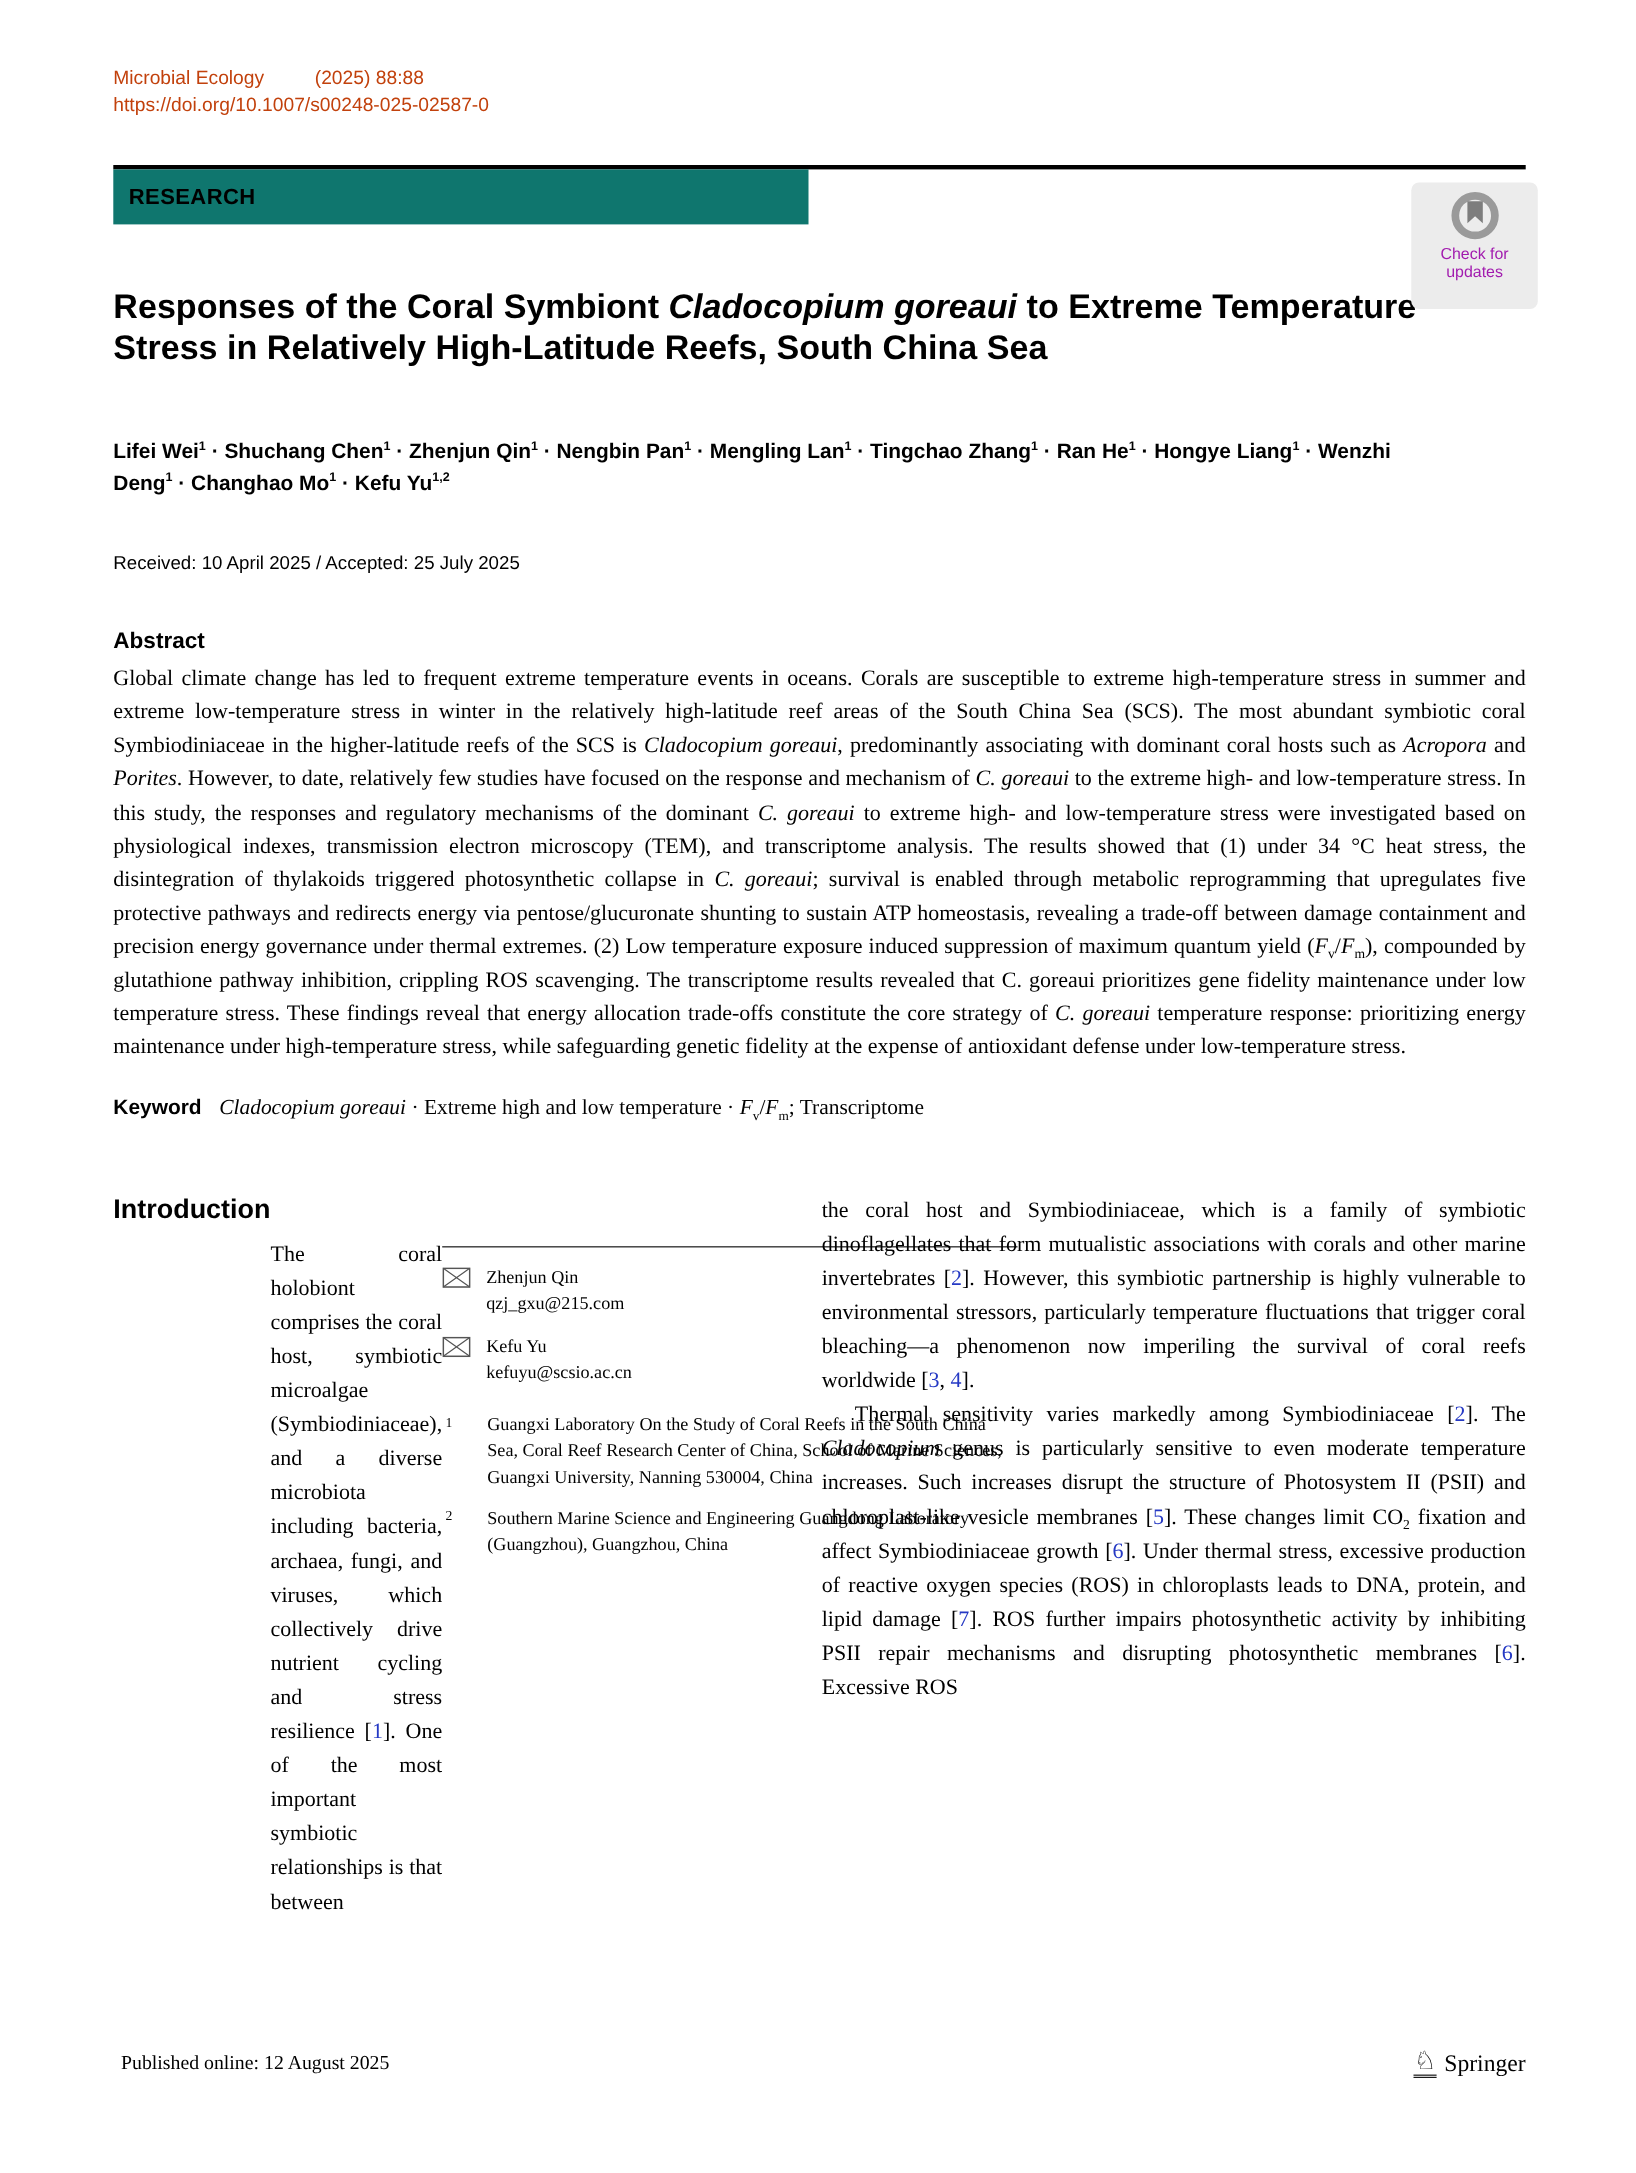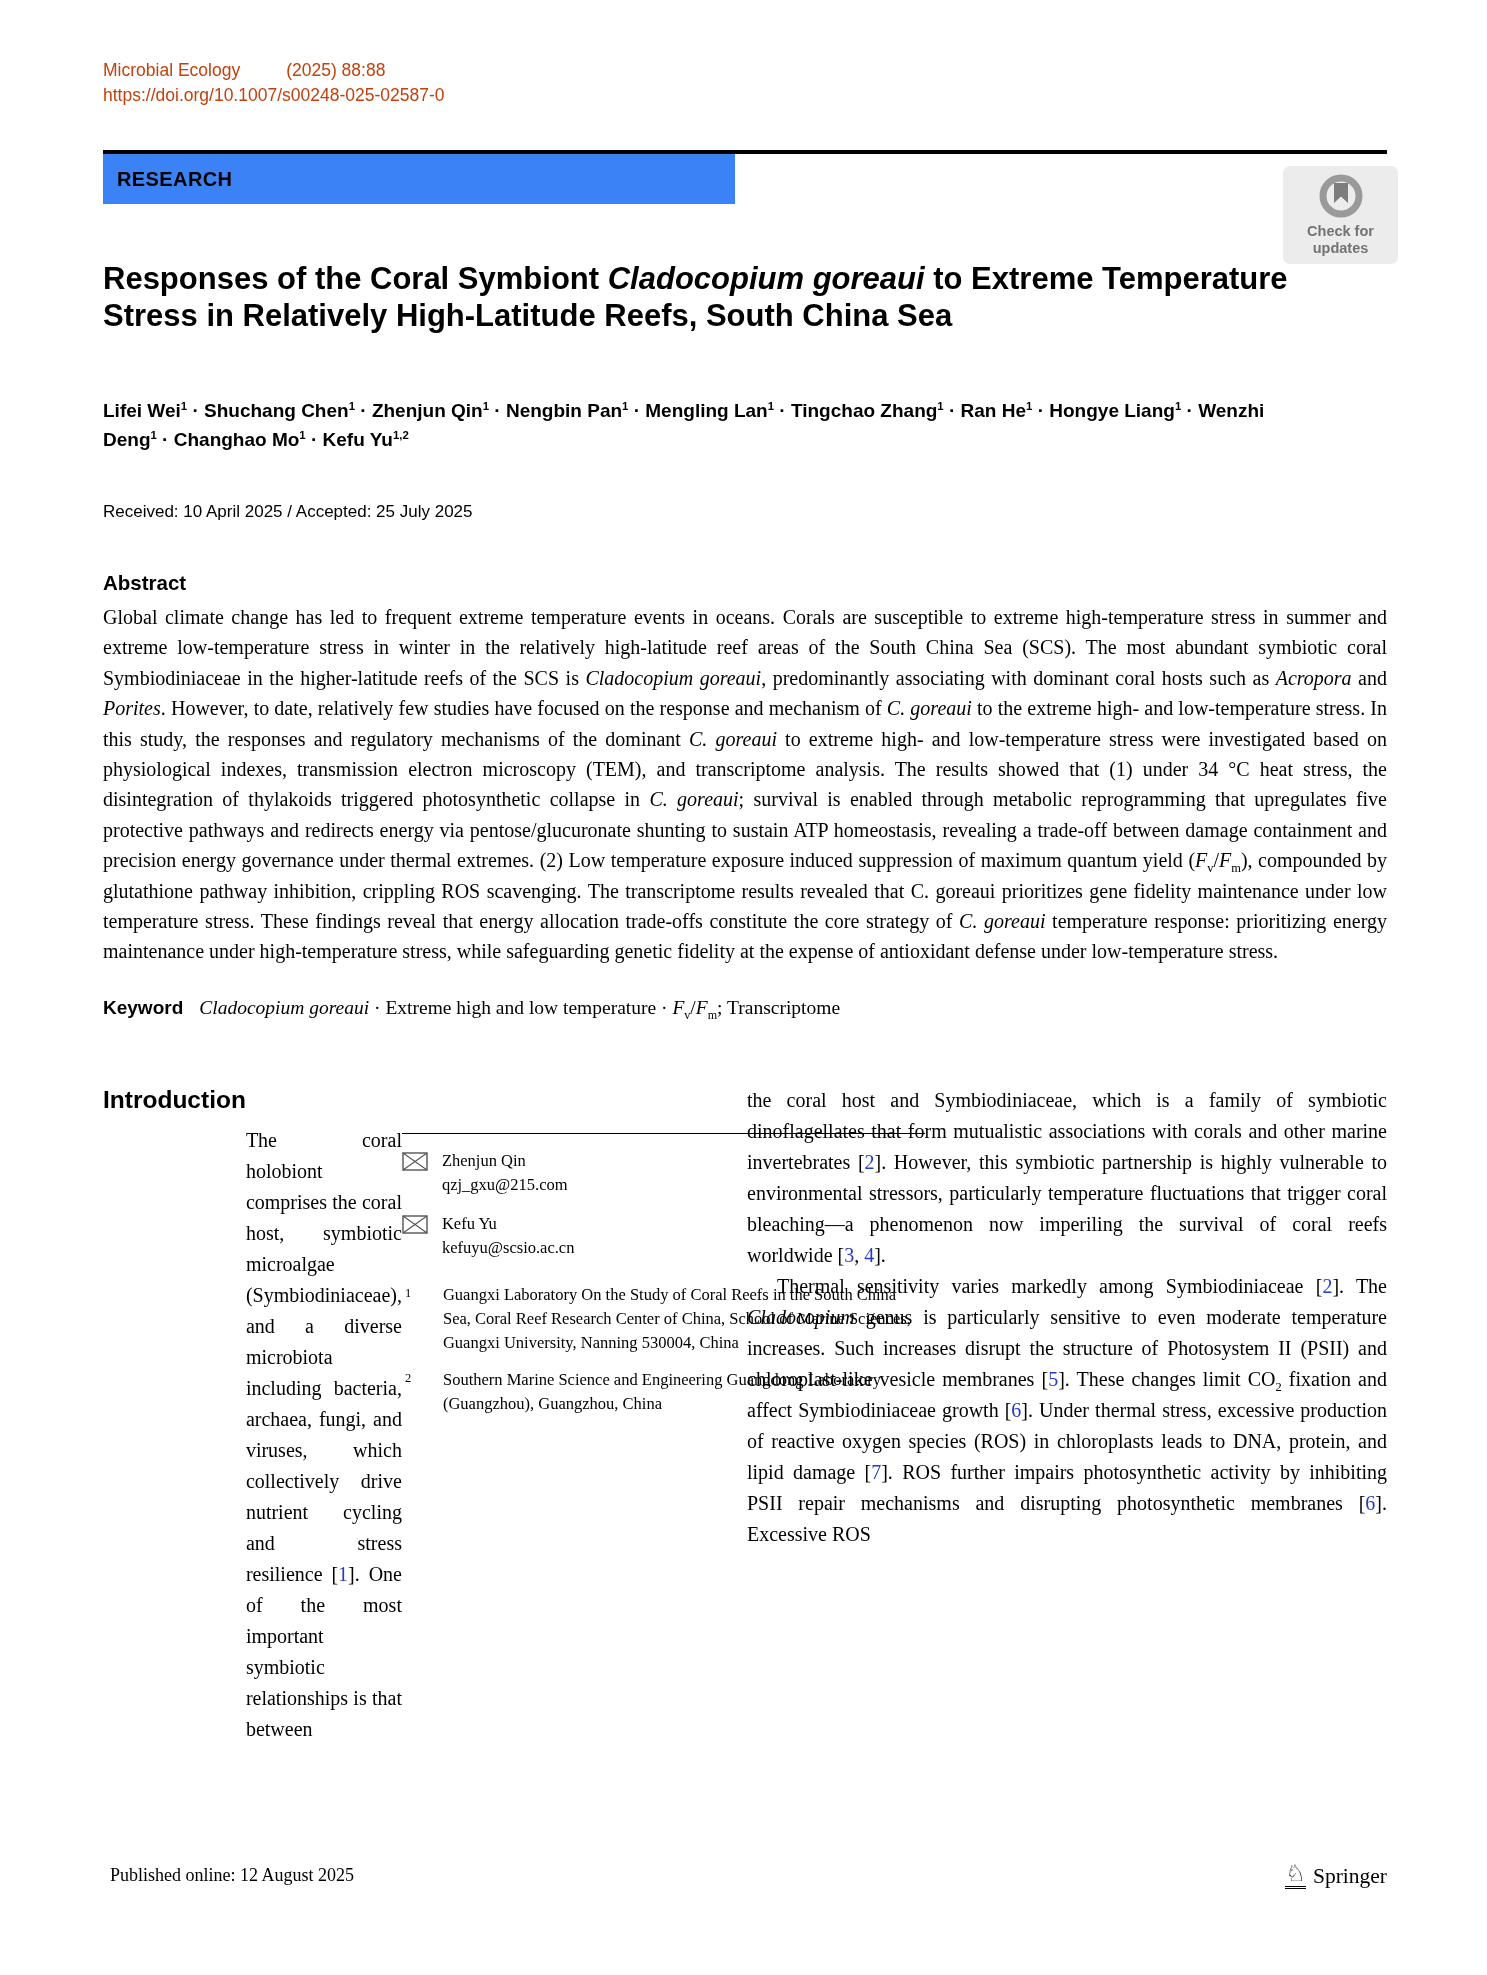--- a/index.html
+++ b/index.html
@@ -14,32 +14,32 @@
     overflow:hidden;
   }
   
   .jheader{font-family:"Liberation Sans",sans-serif;font-size:17.5px;line-height:24.5px;color:#c2410c;}
   .jheader .row1 span{display:inline-block;}
   .jheader .issue{margin-left:46px;}
   
   .rulewrap{margin-top:43px;}
   .top-rule{height:4px;background:#000;width:100%;}
   .research-banner{
-    width:632px;height:50px;background:#3b82f6;
+    width:632px;height:50px;background:#0f766e;
     display:flex;align-items:center;
     padding-left:14px;box-sizing:border-box;
     font-family:"Liberation Sans",sans-serif;font-weight:bold;font-size:20px;letter-spacing:.4px;
   }
   
   .update-badge{
-    position:absolute;left:1283px;top:166px;width:115px;height:98px;
+    position:absolute;left:1283px;top:166px;width:115px;height:115px;
     background:#ececec;border-radius:7px;
     display:flex;flex-direction:column;align-items:center;
     padding-top:7px;box-sizing:border-box;
-    font-family:"Liberation Sans",sans-serif;font-size:14.5px;line-height:17px;color:#737373;text-align:center;font-weight:bold;
+    font-family:"Liberation Sans",sans-serif;font-size:14.5px;line-height:17px;color:#a21caf;text-align:center;
   }
   .badge-circle{margin-bottom:4px;}
   
   .title{
     margin-top:56px;width:1200px;
     font-family:"Liberation Sans",sans-serif;font-weight:bold;
     font-size:31px;line-height:37px;
   }
   .authors{
     margin-top:62px;width:1170px;

